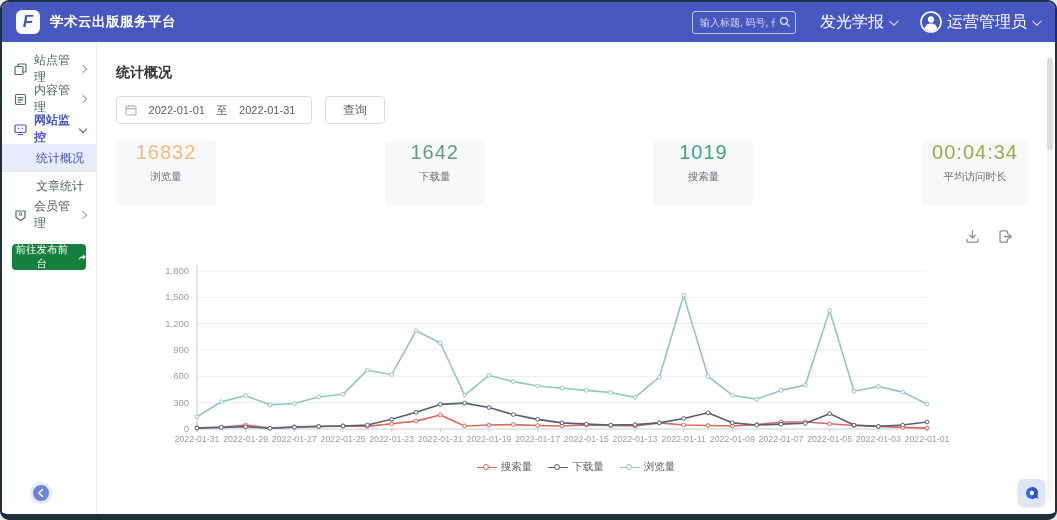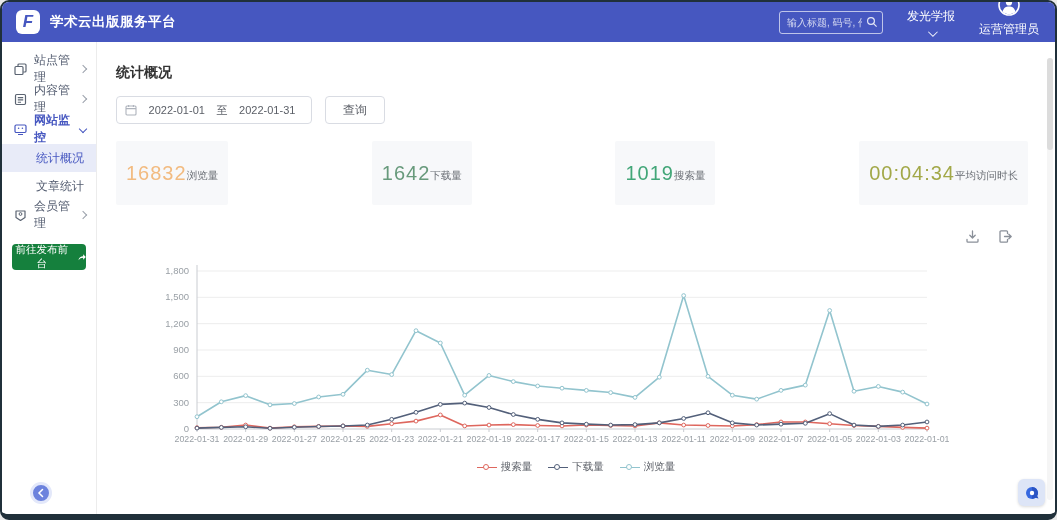--- a/index.html
+++ b/index.html
@@ -15,21 +15,21 @@
   .brand { font-size:13.5px; font-weight:bold; margin-left:10px; letter-spacing:.5px; }
   .nav-menu { display:flex; margin-left:42px; gap:36px; font-size:13px; }
   .nav-item { color:rgba(255,255,255,.72); cursor:pointer; padding:11px 0 9px; }
   .nav-item.active { color:#fff; font-weight:bold; border-bottom:2px solid #fff; }
   .nav-right { margin-left:auto; display:flex; align-items:center; gap:24px; margin-right:16px; }
   .nav-search { position:relative; }
   .nav-search input { width:104px; height:23px; background:transparent; border:1px solid rgba(255,255,255,.65);
           border-radius:3px; color:#fff; font-size:10px; padding:0 20px 0 7px; outline:none; }
   .nav-search input::placeholder { color:rgba(255,255,255,.75); }
   .nav-search svg { position:absolute; right:5px; top:5px; }
-  .nav-select { font-size:12px; display:flex; align-items:center; gap:5px; cursor:pointer;flex-direction:column; }
+  .nav-select { font-size:16px; display:flex; align-items:center; gap:5px; cursor:pointer; }
   .chev { display:inline-block; width:7px; height:7px; border-right:1.4px solid rgba(255,255,255,.9);
           border-bottom:1.4px solid rgba(255,255,255,.9); transform:rotate(45deg) translateY(-2px); }
   .avatar { width:22px; height:22px; }
 
   
   .content { display:flex; height:472px; }
   .sidebar { width:95px; background:#fff; border-right:1px solid #ececec; padding-top:12px; position:relative; flex:none; }
   .side-item { height:30px; display:flex; align-items:center; padding:0 10px 0 12px; font-size:12px;
                color:#515a6e; cursor:pointer; gap:7px; }
   .side-item .lbl { flex:1; }
@@ -50,21 +50,21 @@
   .main { flex:1; position:relative; background:#fff; overflow:hidden; }
   .page-title { font-size:14px; font-weight:bold; color:#333; margin:22px 0 0 19px; }
   .query-row { display:flex; align-items:center; gap:13px; margin:14px 0 0 19px; }
   .date-range { width:196px; height:28px; border:1px solid #d9dce3; border-radius:4px; display:flex;
                 align-items:center; padding:0 8px; gap:4px; font-size:11px; color:#5a5e66; background:#fff; }
   .date-range .dt { flex:1; text-align:center; }
   .btn-query { height:28px; padding:0 17px; border:1px solid #d9dce3; border-radius:4px; background:#fff;
                font-size:12px; color:#5a5e66; cursor:pointer; }
   .stats-row { display:flex; justify-content:space-between; margin:17px 19px 0 19px; padding-right:8px; }
   .stat-card { min-width:100px; height:64px; background:#f7f8fa; border-radius:2px; display:flex;
-               flex-direction:row; align-items:center; justify-content:flex-start; padding:0 10px; }
+               flex-direction:column; align-items:center; justify-content:flex-start; padding:0 10px; }
   .stat-card .num { font-size:20px; letter-spacing:1px; }
   .stat-card .lbl { font-size:10.5px; color:#6b6f76; margin-top:6px; }
   .tools-row { display:flex; justify-content:flex-end; gap:18px; margin:24px 42px 0 0; }
   .tools-row .t-icon { cursor:pointer; }
   .chart-wrap { margin-top:14px; }
   .legend-row { display:flex; justify-content:center; gap:16px; margin-top:0px; }
   .legend-item { display:flex; align-items:center; gap:4px; font-size:10.5px; color:#5a5e66; cursor:pointer; }
   .lg-mark { width:20px; height:7px; position:relative; }
   .lg-mark .ln { position:absolute; top:3px; left:0; right:0; height:1.4px; }
   .lg-mark .cr { position:absolute; top:0px; left:6px; width:6px; height:6px; border-radius:50%;

